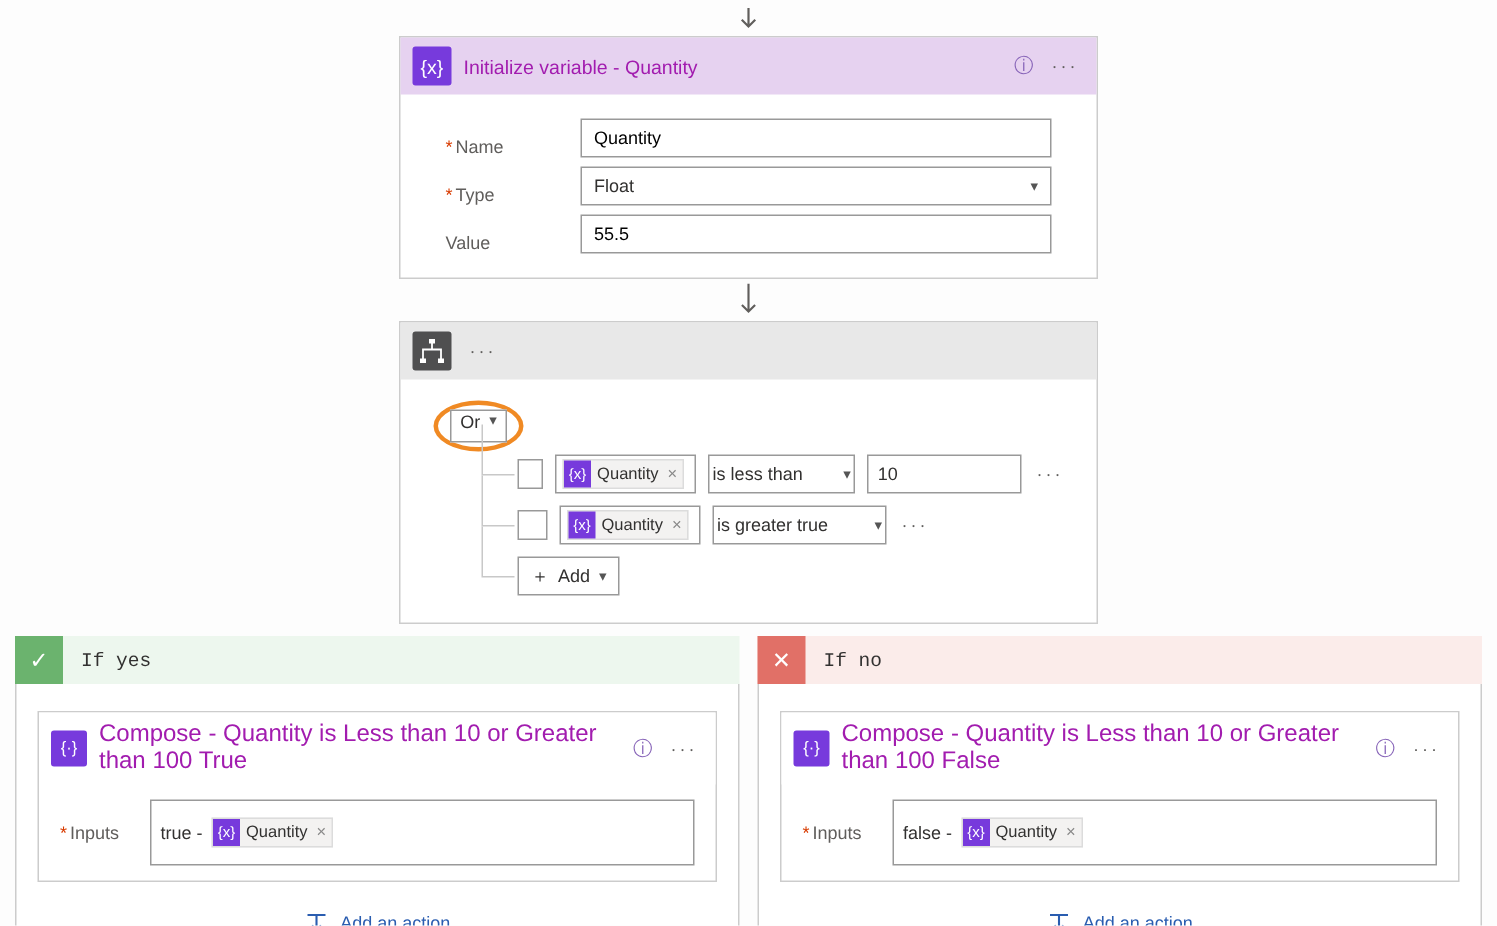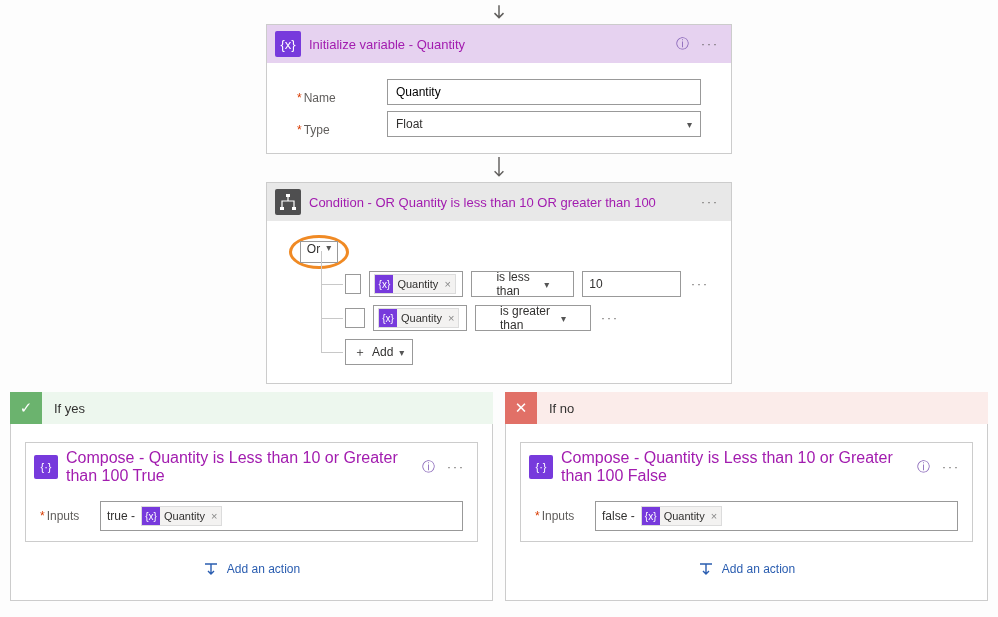--- a/index.html
+++ b/index.html
@@ -36,44 +36,44 @@
   .rule-row { display:flex; align-items:center; margin:8px 0; gap:8px; position:relative; padding-left:42px; }
   .rule-row::before { content:""; position:absolute; left:18px; top:-20px; bottom:50%; width:1px; background:#c8c8c8; }
   .rule-row::after  { content:""; position:absolute; left:18px; top:50%; width:22px; height:1px; background:#c8c8c8; }
   .rule-check { width:20px; height:20px; border:1px solid #999; background:#fff; cursor:pointer; }
 
   .token-box { height:26px; border:1px solid #999; background:#fff; display:flex; align-items:center; padding:0 4px; min-width:94px; cursor:text; }
   .token { display:flex; align-items:center; background:#f3f2f1; border:1px solid #dcdcdc; height:20px; gap:4px; padding-right:4px; font-size:11px; }
   .token .tk-ic { width:18px; height:18px; background:#773adc; color:#fff; display:flex; align-items:center; justify-content:center; font-size:10px; }
   .token .tk-x  { color:#888; cursor:pointer; font-size:11px; padding-left:2px; }
 
-  .op-sel { height:26px; width:116px; border:1px solid #999; background:#fff; display:flex; align-items:center; justify-content:space-between; padding:0 24px; font-size:12px; cursor:pointer; }
+  .op-sel { height:26px; width:116px; border:1px solid #999; background:#fff; display:flex; align-items:center; justify-content:space-between; padding:0 2px; font-size:12px; cursor:pointer; }
   .val-box { height:26px; width:120px; border:1px solid #999; background:#fff; padding:0 6px; font-size:12px; display:flex; align-items:center; cursor:text; }
   .row-menu { color:#605e5c; letter-spacing:2px; cursor:pointer; padding:0 2px; }
 
   .add-row { display:flex; align-items:center; margin:8px 0 0 0; padding-left:42px; position:relative; }
   .add-row::before { content:""; position:absolute; left:18px; top:-20px; bottom:50%; width:1px; background:#c8c8c8; }
   .add-row::after  { content:""; position:absolute; left:18px; top:50%; width:22px; height:1px; background:#c8c8c8; }
   .add-btn { height:26px; border:1px solid #999; background:#fff; padding:0 8px; display:flex; align-items:center; gap:6px; font-size:12px; cursor:pointer; }
 
   
   .branch-wrap { display:flex; gap:12px; padding:0 10px; margin-top:8px; }
   .branch { flex:1; display:flex; flex-direction:column; }
   .branch-hdr { display:flex; align-items:center; height:32px; padding-left:0;}
   .branch-hdr .bh-ic { width:32px; height:32px; display:flex; align-items:center; justify-content:center; color:#fff; font-size:15px; }
-  .branch-hdr .bh-txt { padding-left:12px; font-size:13px; }
+  .branch-hdr .bh-txt { padding-left:12px; font-size:13px;font-family:Liberation Mono, monospace; }
   .yes-bg { background:#edf7ee; } .yes-ic { background:#6bb36e; }
   .no-bg  { background:#fbecea; } .no-ic  { background:#e17067; }
 
   .branch-body { border:1px solid #ccc; border-top:0; background:#fff; padding:18px 14px 24px; flex:1; }
   .bcard { border:1px solid #ccc; }
   .bcard-hdr { display:flex; align-items:center; gap:8px; padding:6px 8px; background:#fff; }
   .bcard-hdr .hdr-title { font-size:16px; }
   .bcard-body { padding:10px 14px; display:flex; align-items:center;justify-content:flex-end; }
-  .inputs-box { flex:1; height:30px; border:1px solid #999; display:flex; align-items:center; padding:0 6px; gap:6px; font-size:12px; cursor:text; }
+  .inputs-box { flex:1; height:44px; border:1px solid #999; display:flex; align-items:center; padding:0 6px; gap:6px; font-size:12px; cursor:text; }
 
   .add-action { margin-top:20px; display:flex; align-items:center; justify-content:center; gap:8px; color:#2a5db0; font-size:12px; cursor:pointer; }
 </style>
 </head>
 <body>
 
 <div class="arrow-down" style="height:24px;">
   <svg width="18" height="18" viewBox="0 0 16 16">
       <path d="M8 2 L8 12 M4 9 L8 13 L12 9" stroke="#605e5c" stroke-width="1.3" fill="none"></path>
     </svg>
@@ -90,41 +90,44 @@
     <div class="form-row">
       <div class="form-label req">Name</div>
       <input class="txt-input" value="Quantity" style="">
     </div>
     <div class="form-row">
       <div class="form-label req">Type</div>
       <div class="sel-input">
         <span>Float</span>
         <span class="chevron">▾</span>
       </div>
+    </div>
+    <div class="form-row">
+      <div class="form-label">Value</div>
+      <input class="txt-input" value="55.5" style="">
     </div>
   </div>
 </div>
 
 <div class="arrow-down" style="height:28px;">
   <svg width="18" height="22" viewBox="0 0 16 20">
       <path d="M8 0 L8 16 M4 13 L8 17 L12 13" stroke="#605e5c" stroke-width="1.3" fill="none"></path>
     </svg>
 </div>
 
 <div class="card">
   <div class="card-header hdr-gray">
     <div class="icon-box ic-dgray">
       <svg width="16" height="16" viewBox="0 0 16 16">
           <path d="M8 1 L8 5 M2 11 L2 7 L14 7 L14 11 M8 5 L8 7 M2 11 L2 15 M14 11 L14 15" stroke="#fff" stroke-width="1.2" fill="none"></path>
           <rect x="6" y="0" width="4" height="3" fill="#fff"></rect>
           <rect x="0" y="13" width="4" height="3" fill="#fff"></rect>
           <rect x="12" y="13" width="4" height="3" fill="#fff"></rect>
         </svg>
     </div>
-    <div class="hdr-title">Condition - OR Quantity is less than 10 OR greater than 100</div>
     <div class="hdr-menu">···</div>
   </div>
   <div class="cond-body">
     <div class="or-pill-wrap">
       <div class="or-pill">
         <span>Or</span>
         <span class="chevron">▾</span>
       </div>
     </div>
     <div style="height:26px;"></div>
@@ -151,21 +154,21 @@
     <div class="rule-row">
       <div class="rule-check"></div>
       <div class="token-box">
         <div class="token">
           <div class="tk-ic">{x}</div>
           <span>Quantity</span>
           <span class="tk-x">×</span>
         </div>
       </div>
       <div class="op-sel">
-        <span>is greater than</span>
+        <span>is greater true</span>
         <span class="chevron">▾</span>
       </div>
       <div class="row-menu">···</div>
     </div>
 
     <div class="add-row">
       <div class="add-btn">
         <span>＋</span>
         <span>Add</span>
         <span class="chevron">▾</span>

